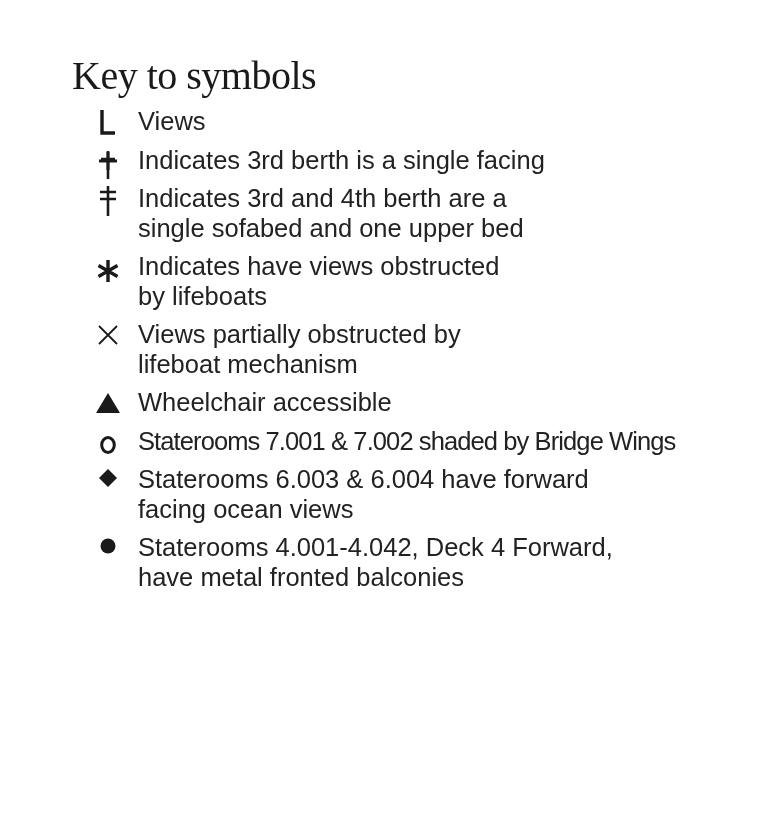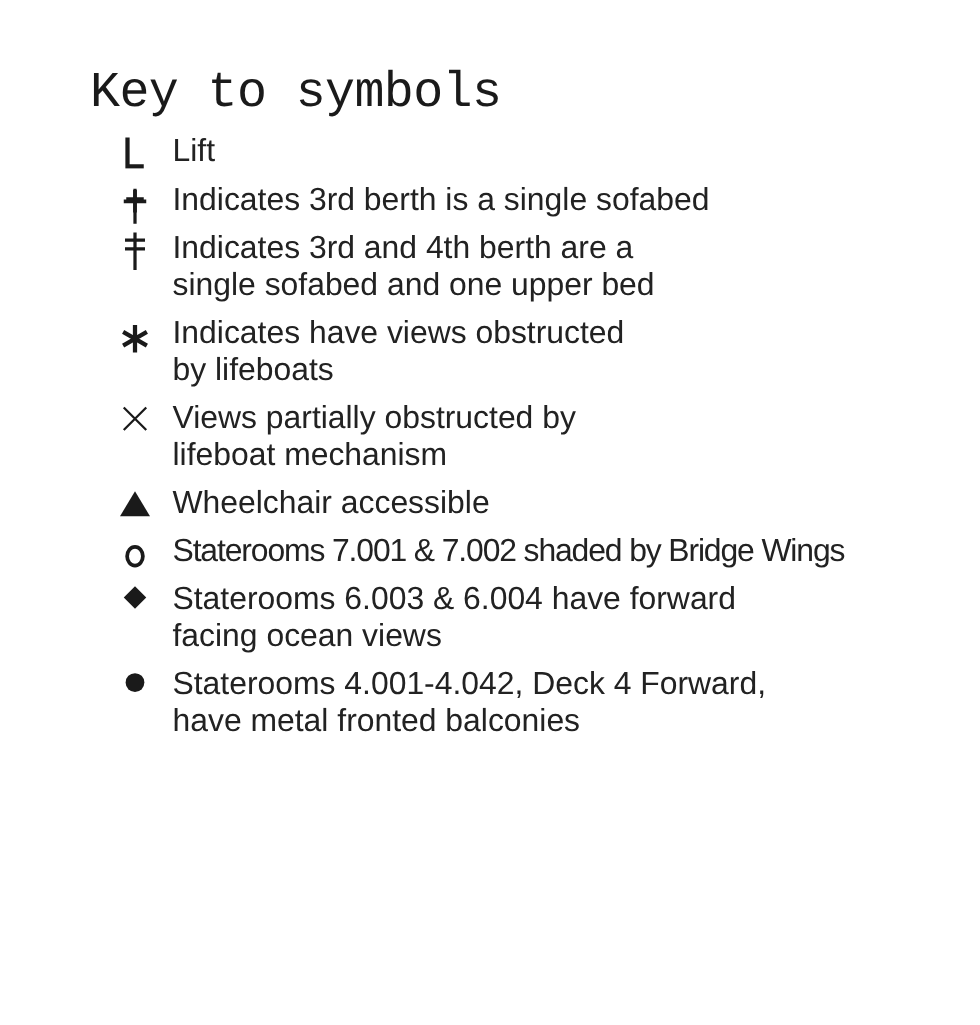--- a/index.html
+++ b/index.html
@@ -11,21 +11,21 @@
       width: 784px;
       height: 820px;
       position: relative;
       overflow: hidden;
       color: #1e1e1e;
     }
     .title {
       position: absolute;
       left: 72px;
       top: 52px;
-      font-family: Liberation Mono, monospace;
+      font-family: Liberation Serif, serif;
       font-size: 40px;
       font-weight: normal;
       letter-spacing: -0.5px;
       margin: 0;
       line-height: 48px;
       color: #1a1a1a;
     }
     .key-list {
       position: absolute;
       left: 94px;
@@ -67,36 +67,36 @@
 
 <h1 class="title">Key to symbols</h1>
 
 <ul class="key-list">
   <li class="key-item">
     <span class="sym">
       <svg width="20" height="26" viewBox="0 0 20 26">
           <path d="M4 1 V24 H17" fill="none" stroke="#1a1a1a" stroke-width="3.4"></path>
         </svg>
     </span>
-    <span class="label-line">Lift</span>
+    <span class="label-line">Views</span>
   </li>
   <li class="key-item">
     <span class="sym" style="top:4px">
       <svg width="20" height="30" viewBox="0 0 20 30">
           <path d="M10 1 V29 M3 9 H17" fill="none" stroke="#1a1a1a" stroke-width="2.6"></path>
         </svg>
     </span>
   </li>
   <li class="key-item">
     <span class="sym">
       <svg width="22" height="22" viewBox="0 0 22 22">
           <path d="M11 2 V20 M2 11 H20" fill="none" stroke="#1a1a1a" stroke-width="3"></path>
         </svg>
     </span>
-    <span class="label-line">Indicates 3rd berth is a single sofabed</span>
+    <span class="label-line">Indicates 3rd berth is a single facing</span>
   </li>
   <li class="key-item">
     <span class="sym" style="top:2px">
       <svg width="22" height="32" viewBox="0 0 22 32">
           <path d="M11 1 V31 M3 7 H19 M3 14 H19" fill="none" stroke="#1a1a1a" stroke-width="2.6"></path>
         </svg>
     </span>
     <span class="label-line">Indicates 3rd and 4th berth are a</span>
     <span class="label-line">single sofabed and one upper bed</span>
   </li>

